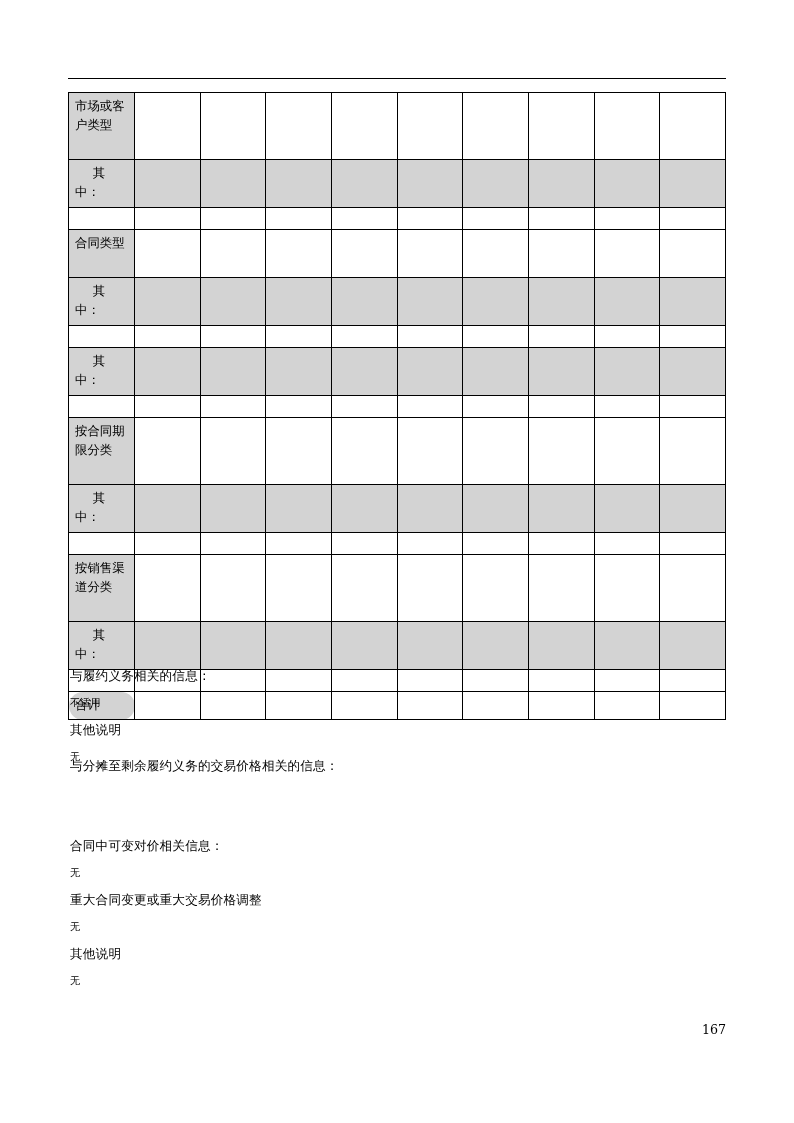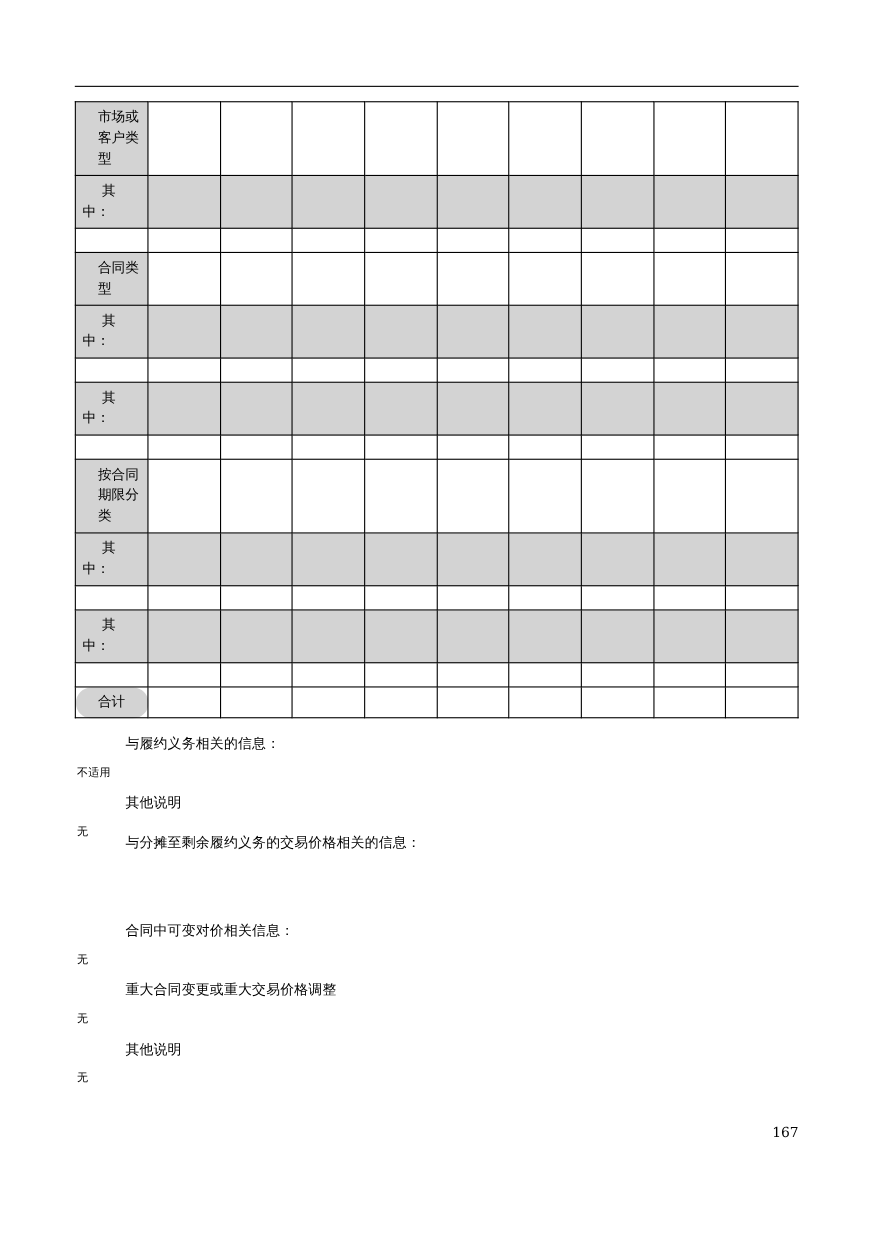--- a/index.html
+++ b/index.html
@@ -58,21 +58,21 @@
     border: 1.1px solid #000000;
     padding: 0;
     font-size: 12.4px;
     line-height: 19px;
     vertical-align: top;
     background: #ffffff;
   }
   .disagg-table td.label {
     width: 66px;
     background: #d3d3d3;
-    padding: 3px 5px 3px 20px;
+    padding: 3px 5px 3px 6px;
     text-align: left;
     word-break: break-all;
   }
   .disagg-table td.label-sub {
     width: 66px;
     background: #d3d3d3;
     padding: 3px 5px 3px 6px;
     text-align: left;
   }
   .disagg-table td.label-sub .l1 {
@@ -101,21 +101,20 @@
   .body-block {
     position: absolute;
     left: 70px;
     width: 660px;
   }
   p.small {
     margin: 0;
     font-size: 12.6px;
     line-height: 27px;
     letter-spacing: 0.2px;
-    padding-left: 44px;
   }
   p.large {
     margin: 0;
     font-size: 10px;
     line-height: 27px;
     letter-spacing: 0.2px;
   }
   p.para {
     margin: 0;
     font-size: 14.4px;
@@ -294,20 +293,32 @@
         <td class="data"></td>
         <td class="data"></td>
         <td class="data"></td>
         <td class="data"></td>
         <td class="data"></td>
         <td class="data"></td>
         <td class="data"></td>
         <td class="data"></td>
       </tr>
 
+      <tr class="r-tall">
+        <td class="label">按销售渠道分类</td>
+        <td class="data"></td>
+        <td class="data"></td>
+        <td class="data"></td>
+        <td class="data"></td>
+        <td class="data"></td>
+        <td class="data"></td>
+        <td class="data"></td>
+        <td class="data"></td>
+        <td class="data"></td>
+      </tr>
 
       <tr class="r-mid">
         <td class="label-sub">
           <span class="l1">其</span>
           <span class="l2">中：</span>
         </td>
         <td class="data-shaded"></td>
         <td class="data-shaded"></td>
         <td class="data-shaded"></td>
         <td class="data-shaded"></td>

